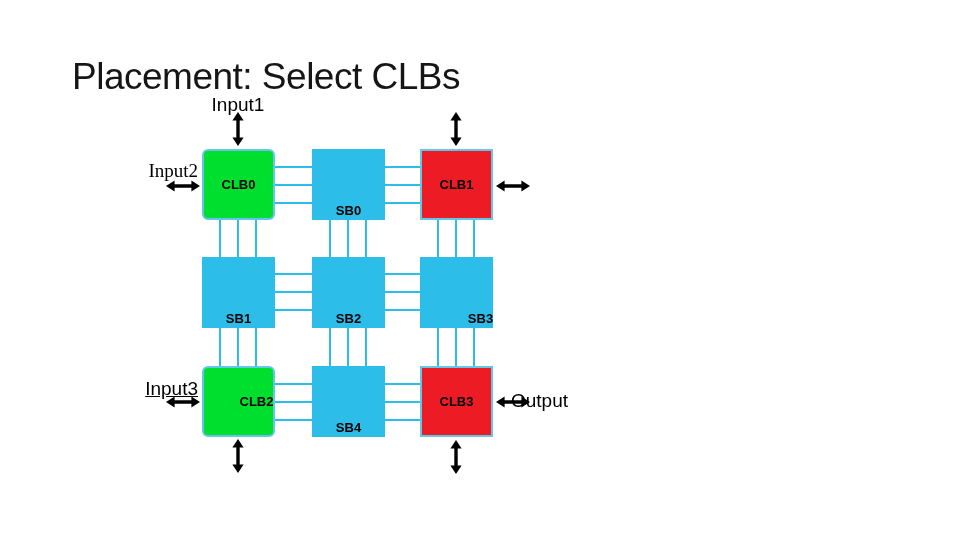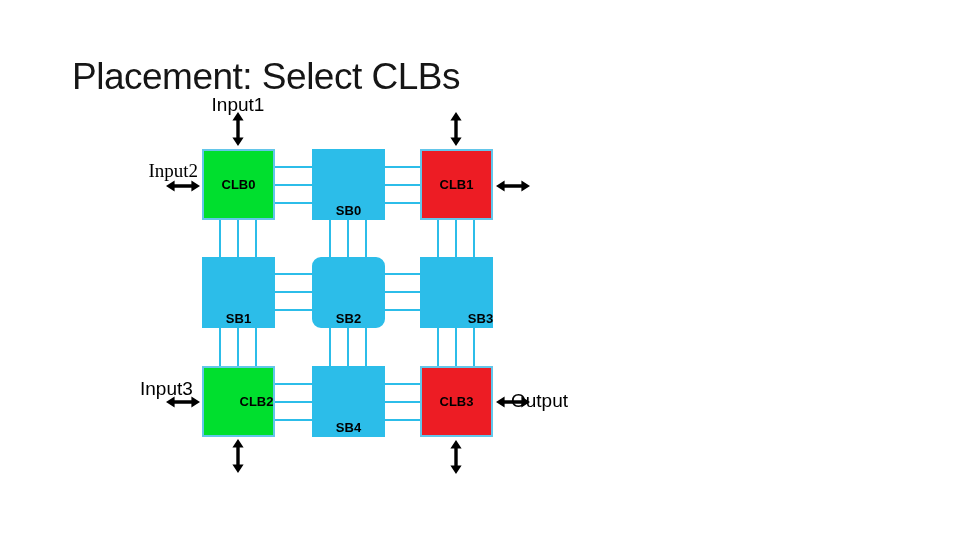--- a/index.html
+++ b/index.html
@@ -26,37 +26,37 @@
   .h.r0{top:166px;} .h.r1{top:273px;} .h.r2{top:383px;}
   .v.g1{top:219px;height:40px;} .v.g2{top:327px;height:41px;}
   .v.c0{left:219px;} .v.c1{left:329px;} .v.c2{left:437px;}
   
   .box{
     position:absolute;width:73px;height:71px;box-sizing:border-box;
     border:2px solid var(--box-border,#63c6ea);
     display:flex;align-items:center;justify-content:center;
   }
   .box .blabel{font-size:13px;font-weight:bold;color:var(--label-text,#000);}
-  .box.green{background:var(--clb-green,#00df2e);}
+  .box.green{background:var(--clb-green,#00df2e);border-radius:6px;}
   .box.cyan{background:var(--sb-cyan,#2cbde9);border-color:var(--sb-cyan,#2cbde9);align-items:flex-end;}
   .box.red{background:var(--clb-red,#ed1c24);}
   .b00{left:202px;top:149px;} .b01{left:312px;top:149px;} .b02{left:420px;top:149px;}
-  .b10{left:202px;top:257px;} .b11{left:312px;top:257px;border-radius:9px;} .b12{left:420px;top:257px;padding-left:48px;}
+  .b10{left:202px;top:257px;} .b11{left:312px;top:257px;} .b12{left:420px;top:257px;padding-left:48px;}
   .b20{left:202px;top:366px;padding-left:36px;} .b21{left:312px;top:366px;} .b22{left:420px;top:366px;}
   
   .arrow{position:absolute;color:var(--arrow,#000);}
   .ar-in1{left:232px;top:112px;} .ar-clb1top{left:450px;top:112px;}
   .ar-clb2bot{left:232px;top:439px;} .ar-clb3bot{left:450px;top:440px;}
   .ar-in2{left:166px;top:180px;} .ar-in3{left:166px;top:396px;}
   .ar-clb1r{left:496px;top:180px;} .ar-out{left:496px;top:396px;}
   
   .lbl{position:absolute;font-size:19px;color:var(--label-text,#000);white-space:nowrap;}
   .lb-in1{left:201px;top:94px;width:74px;text-align:center;}
   .lb-in2{left:140px;top:160px;width:58px;text-align:right;font-family:Liberation Serif, serif;}
-  .lb-in3{left:140px;top:378px;width:58px;}
+  .lb-in3{left:140px;top:378px;width:58px;text-align:right;text-decoration:underline;}
   .lb-out{left:511px;top:390px;}
 </style>
 </head>
 <body>
 
 <div class="slide">
 
   <h1 class="title">Placement: Select CLBs</h1>
 
   <div>

